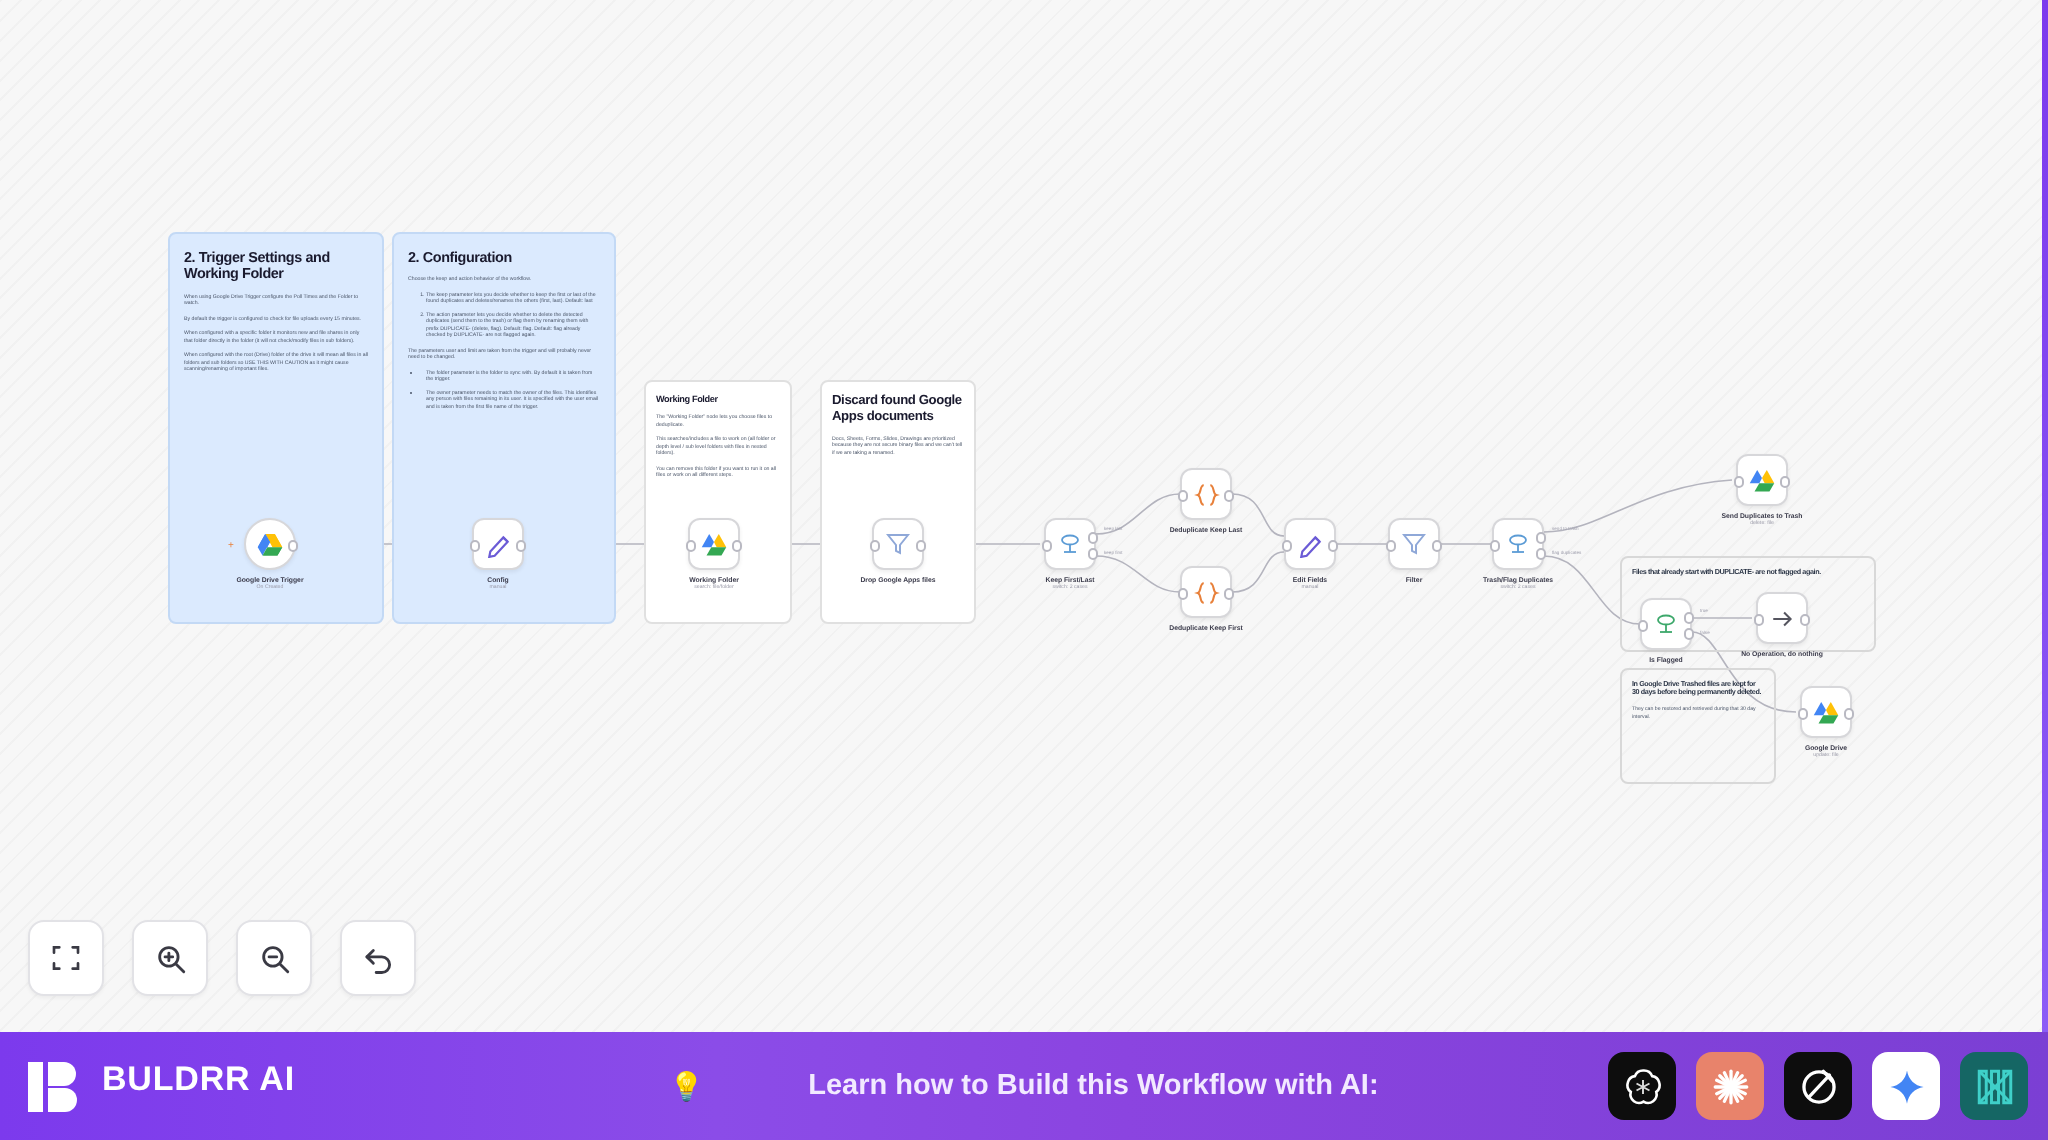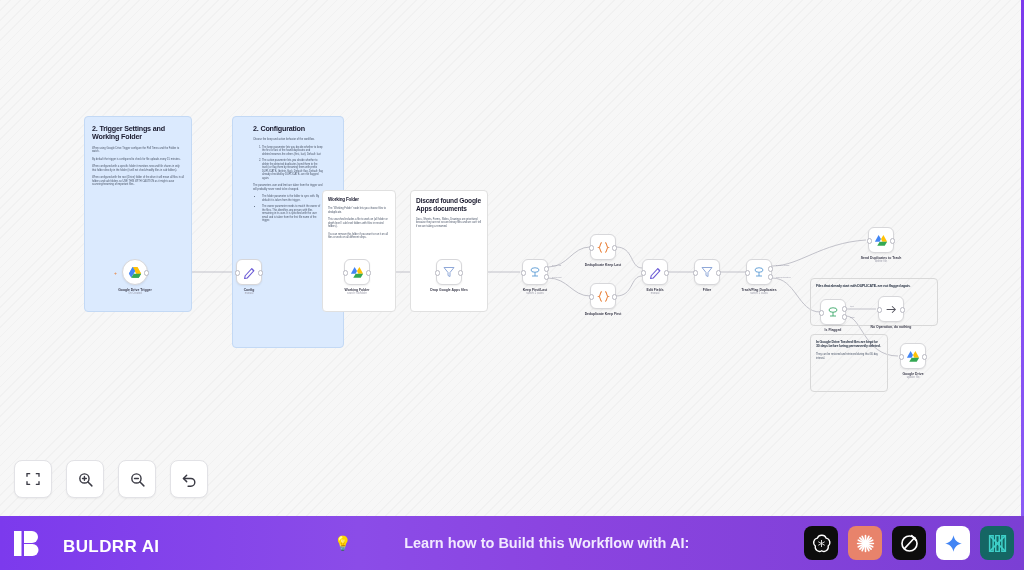--- a/index.html
+++ b/index.html
@@ -36,21 +36,21 @@
   .sticky .body{color:#4a5568;line-height:1.35;}
   .sticky .body p{margin:0 0 4px 0;}
   .sticky .body ul,.sticky .body ol{margin:0 0 4px 0;padding-left:9px;}
   .sticky .body li{margin:0 0 3px 0;}
   .tiny{font-size:2.6px;}
 
   
   #sticky-trigger{left:84px;top:116px;width:108px;height:196px;padding:8px 7px;}
   #sticky-trigger h3{font-size:7.2px;}
   
-  #sticky-config{left:196px;top:116px;width:112px;height:232px;padding:8px 20px;margin-left:36px;}
+  #sticky-config{left:196px;top:116px;width:112px;height:196px;padding:8px 7px;}
   #sticky-config h3{font-size:7.2px;}
   
   #sticky-workfolder{left:322px;top:190px;width:74px;height:122px;padding:6px 5px;}
   #sticky-workfolder h3{font-size:4.6px;}
   
   #sticky-discard{left:410px;top:190px;width:78px;height:122px;padding:6px 5px;}
   #sticky-discard h3{font-size:6.6px;}
   
   #sticky-flagged{left:810px;top:278px;width:128px;height:48px;padding:5px 5px;}
   #sticky-flagged h3{font-size:3.6px;font-weight:700;color:#2d3748;}
@@ -98,21 +98,21 @@
     box-shadow:0 1px 2px rgba(0,0,0,0.05);
   }
   .tbtn svg{display:block;}
 
   
   #banner{
     position:absolute;left:0;bottom:0;width:1024px;height:54px;
     background:linear-gradient(90deg,#7c3aed 0%,#8b4ce8 35%,#8b44e0 55%,#7b3fd4 100%);
     display:flex;align-items:center;
   }
-  #brand{display:flex;align-items:flex-end;gap:23px;margin-left:14px;}
+  #brand{display:flex;align-items:flex-start;gap:11px;margin-left:14px;}
   #brand-mark{width:26px;height:27px;position:relative;flex:0 0 auto;}
   #brand-name{color:#fff;font-size:17px;font-weight:700;letter-spacing:0.4px;}
   #cta{
     position:absolute;left:0;right:0;display:flex;align-items:center;
     justify-content:center;gap:8px;pointer-events:none;
   }
   #cta-text{color:#f2e9ff;font-size:14.5px;font-weight:700;white-space:nowrap;margin-left:44px;}
   #bulb{font-size:14px;}
   #ai-icons{position:absolute;right:10px;display:flex;gap:10px;align-items:center;}
   .ai-ic{width:34px;height:34px;border-radius:8px;display:flex;align-items:center;

